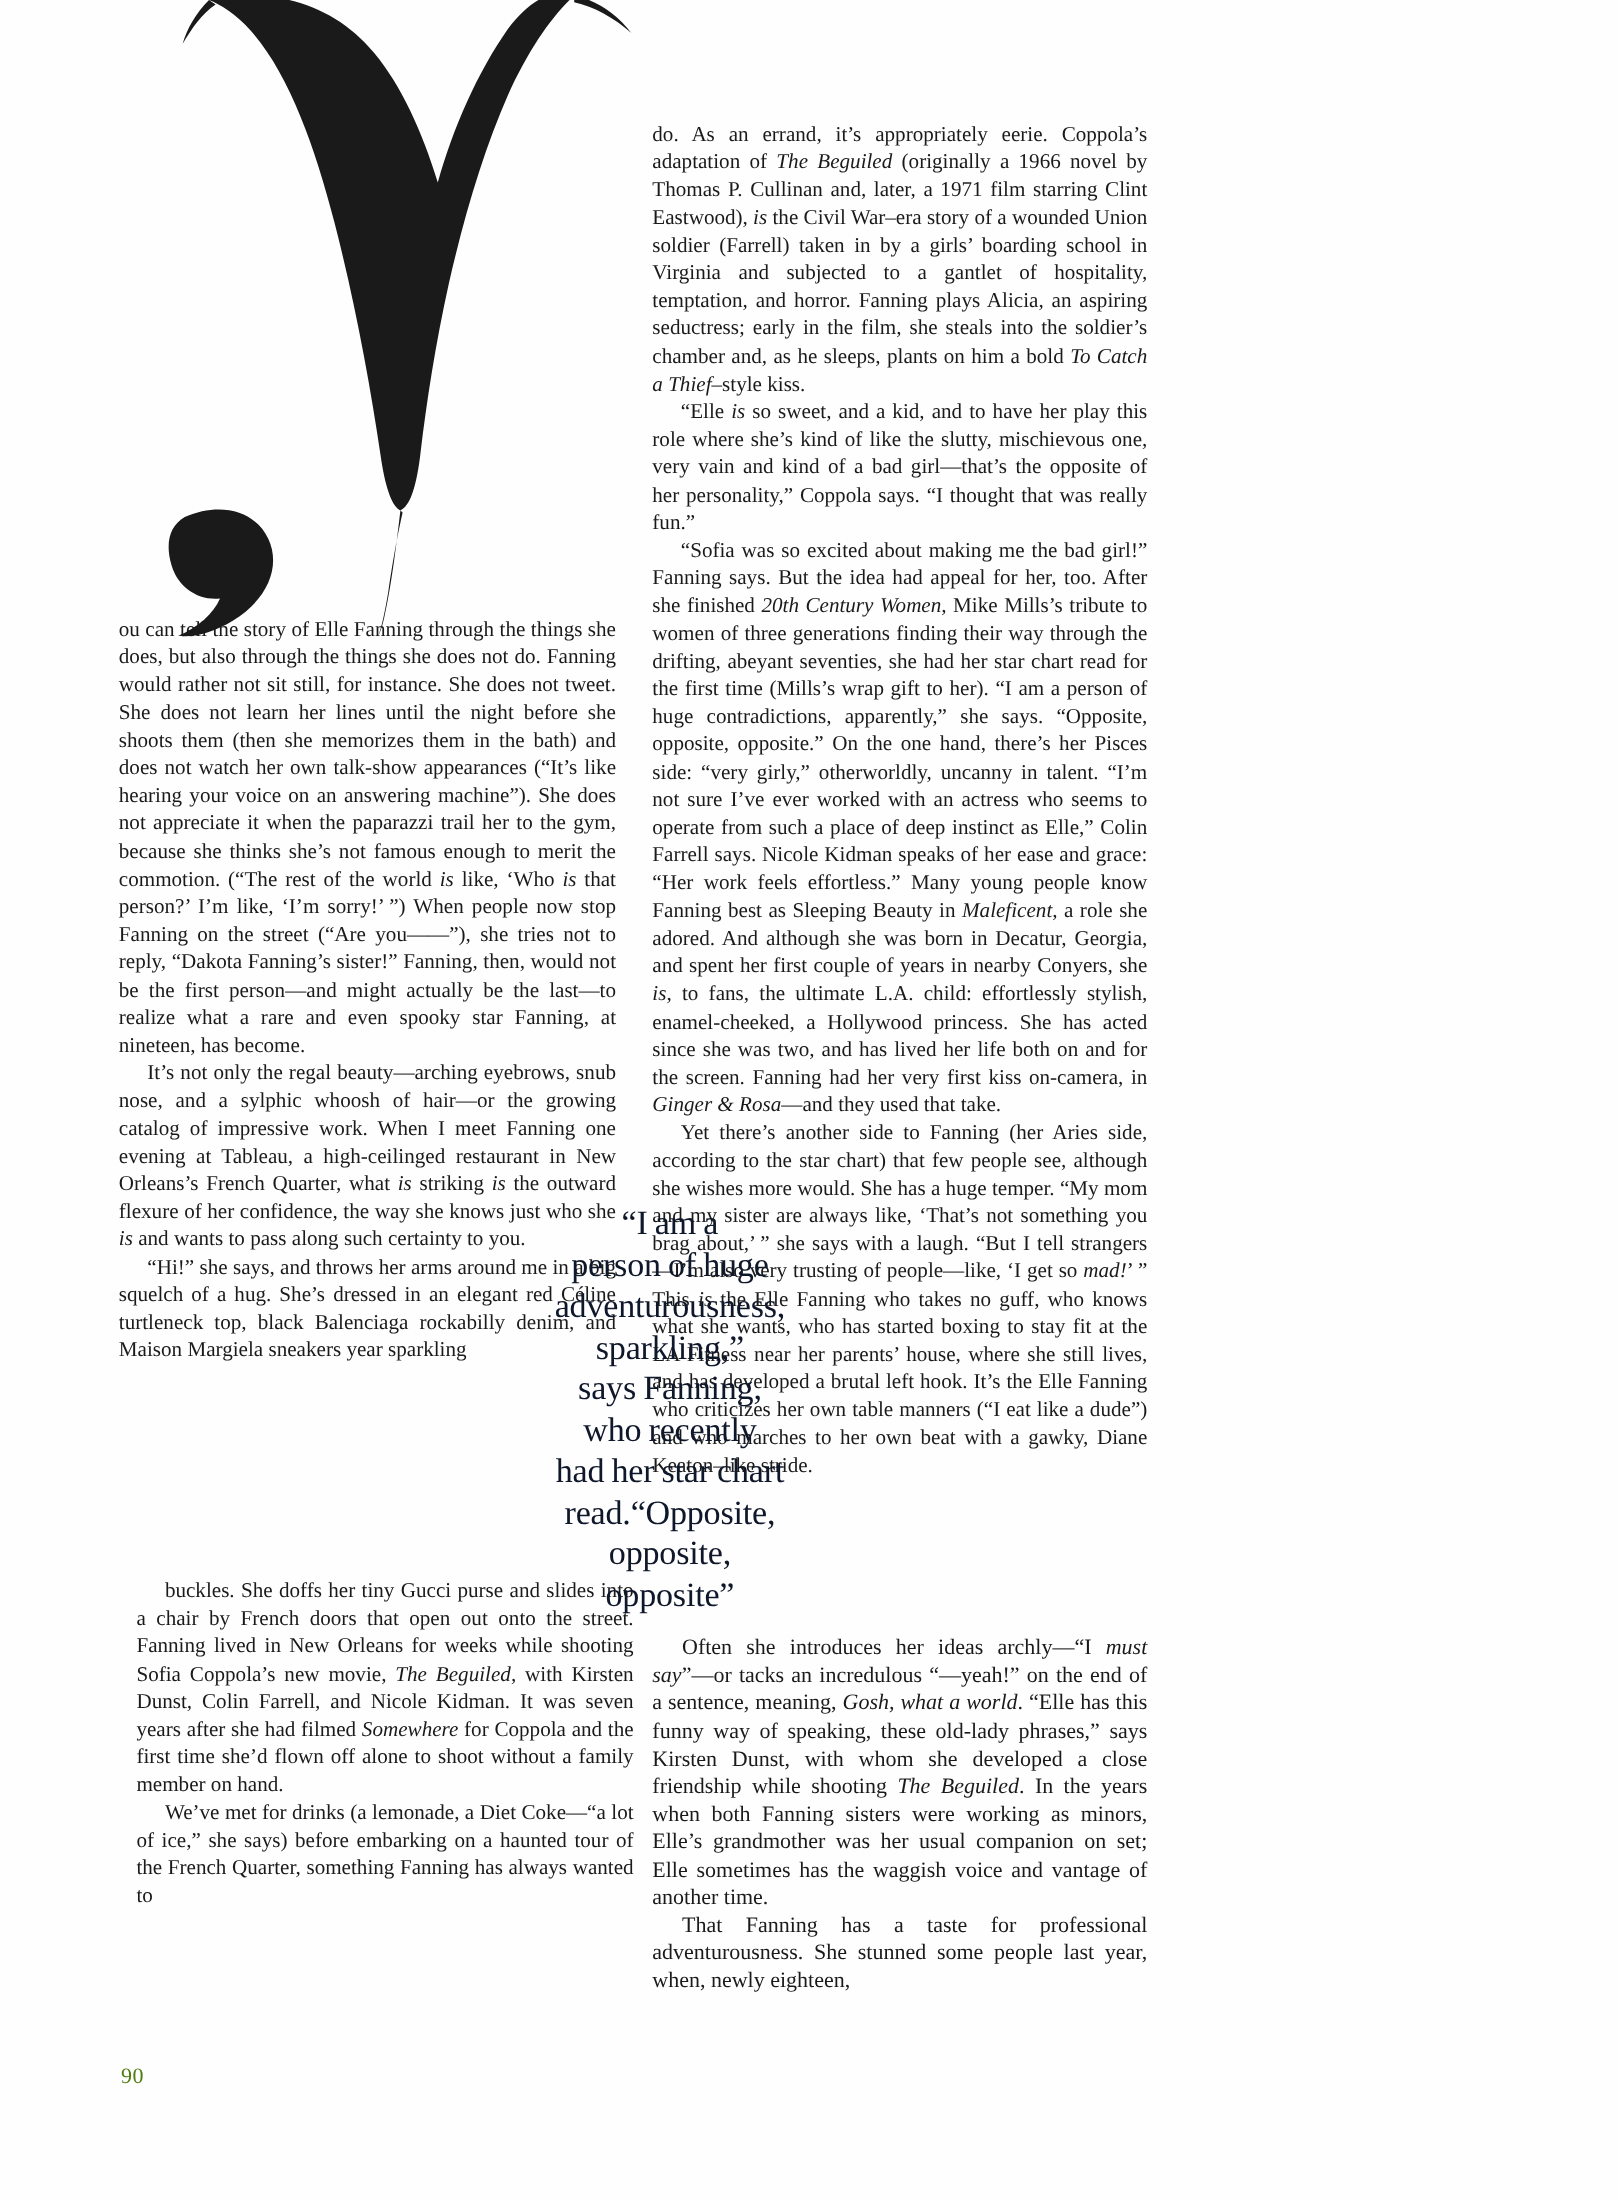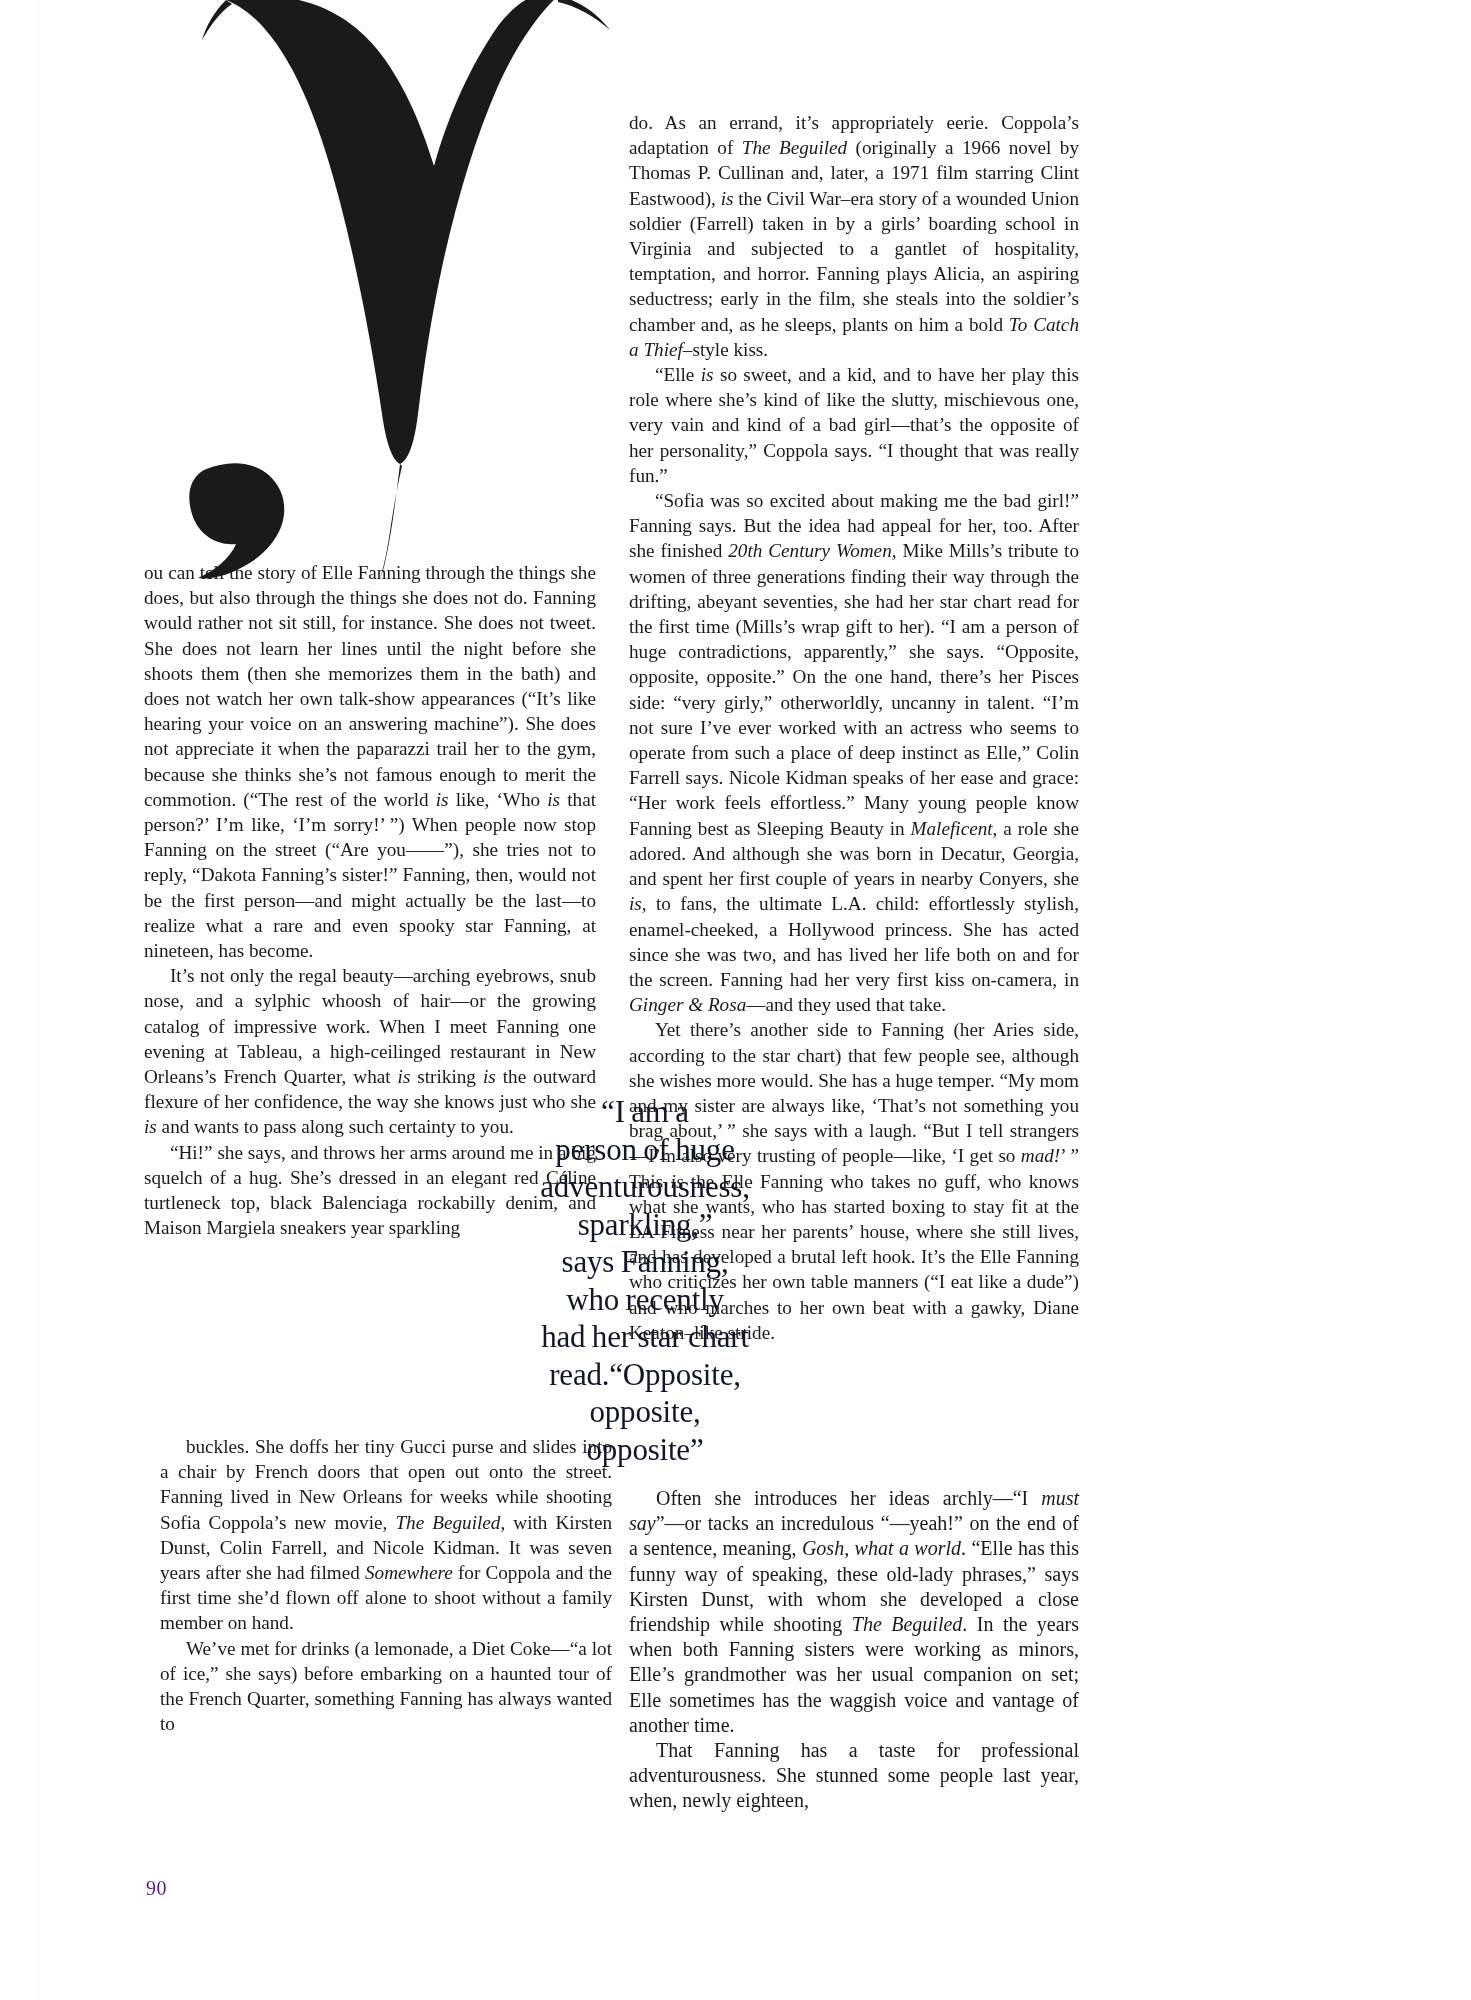--- a/index.html
+++ b/index.html
@@ -13,21 +13,20 @@
     position: relative;
     font-family: "Liberation Serif", "DejaVu Serif", serif;
     color: #1a1a1a;
     overflow: hidden;
   }
 
   .page {
     position: absolute;
     inset: 0;
     background: #fefefe;
-    margin-left: 36px;
   }
 
   
   .dropcap-wrap {
     position: absolute;
     left: 150px;
     top: -10px;
     width: 470px;
     height: 600px;
     pointer-events: none;
@@ -99,21 +98,21 @@
   }
   .pullquote .pq-line { display: block; white-space: nowrap; }
 
   
   .folio {
     position: absolute;
     left: 110px;
     top: 1877px;
     font-size: 20px;
     letter-spacing: 0.5px;
-    color: #4c1d95;
+    color: #4d7c0f;
   }
 </style>
 </head>
 <body>
 
 <div class="page">
 
   <div class="dropcap-wrap">
     <svg width="470" height="600" viewBox="0 0 470 600" xmlns="http://www.w3.org/2000/svg" aria-hidden="true">
 

